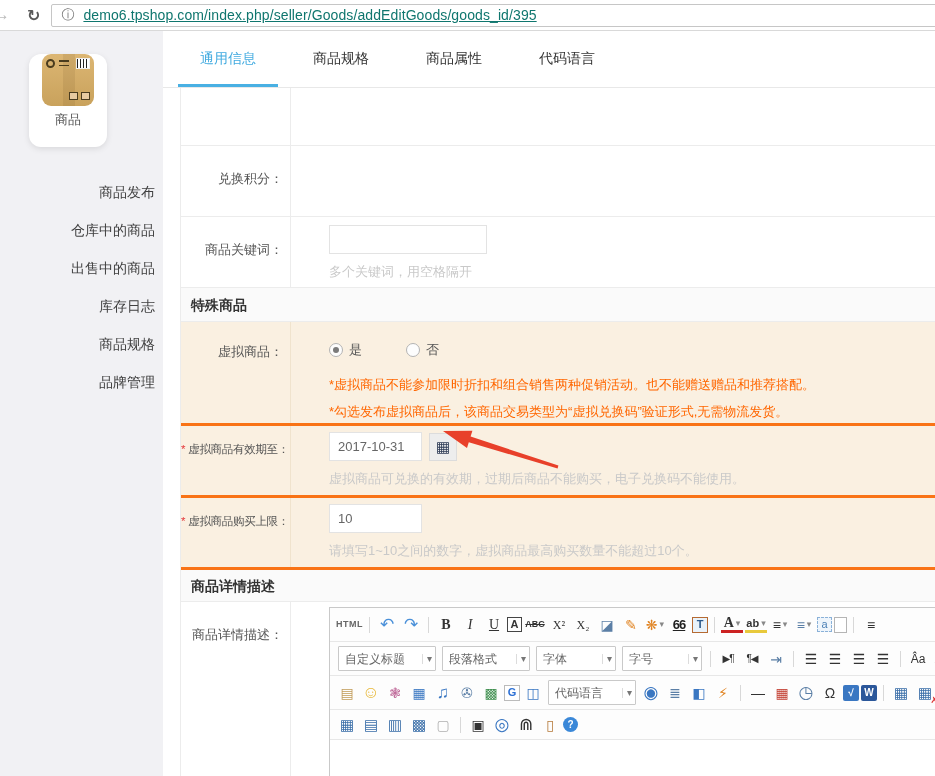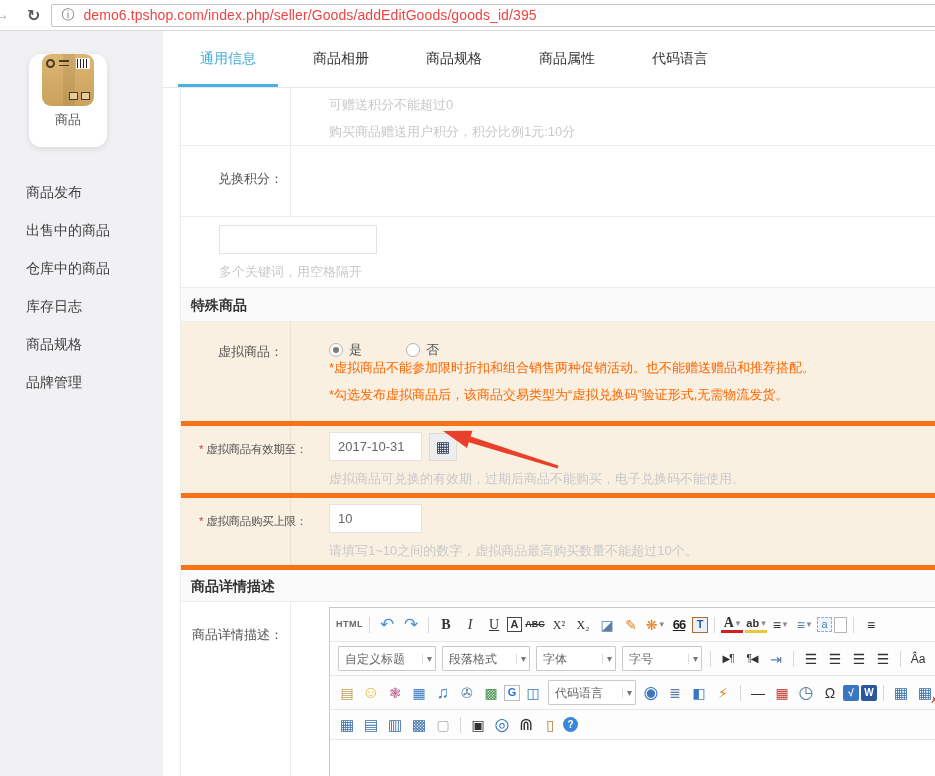--- a/index.html
+++ b/index.html
@@ -7,62 +7,62 @@
     font-family:"Liberation Sans","DejaVu Sans",sans-serif; background:#fff; }
 
   
   .browser-bar { height:31px; display:flex; align-items:center; background:#fff;
     border-bottom:1px solid #d9d9d9; padding-left:0; }
   .nav-fwd { color:#bdbdbd; font-size:17px; margin-left:-7px; width:18px; flex:0 0 auto; }
   .reload { color:#5a5a5a; font-size:16px; font-weight:bold; margin:0 11px 0 16px; flex:0 0 auto; cursor:pointer; }
   .url-bar { flex:1; height:23px; border:1px solid #c6c6c6; border-radius:2px;
     display:flex; align-items:center; padding:0 9px; margin-right:-2px; background:#fff; }
   .info-ic { color:#757575; font-size:13px; margin-right:9px; cursor:pointer; }
-  .url-text { font-size:14px; color:#ef4444; letter-spacing:.1px; white-space:nowrap; }
+  .url-text { font-size:14px; color:#0f766e; letter-spacing:.1px; white-space:nowrap;text-decoration:underline; }
 
   
   .page { display:flex; height:745px; }
   .sidebar { width:163px; background:#f1f1f4; flex:0 0 auto; }
   .app-card { width:78px; height:93px; background:#fff; border-radius:12px; margin:23px 0 0 29px;
     box-shadow:0 2px 6px rgba(0,0,0,.10); cursor:pointer; }
   .box-icon { width:52px; height:52px; margin:9px auto 0; border-radius:9px; position:relative; overflow:hidden;
     background:linear-gradient(180deg,#dcb673,#c9a25c); }
   .box-tape { position:absolute; left:21px; top:0; width:12px; height:52px; background:rgba(90,60,20,.10); }
   .box-logo { position:absolute; top:5px; left:4px; width:9px; height:9px; border:2px solid #4a3c1e; border-radius:50%; }
   .box-logo-tx { position:absolute; top:6px; left:17px; width:10px; height:6px;
     border-top:2px solid #4a3c1e; border-bottom:1px solid #4a3c1e; }
   .box-barcode { position:absolute; top:4px; right:4px; width:14px; height:11px; background:#fff;
     background-image:repeating-linear-gradient(90deg,#222 0 1px,#fff 1px 3px); border:1px solid #eee; }
   .box-mark1,.box-mark2 { position:absolute; bottom:6px; width:9px; height:8px; border:1px solid #4a3c1e;
     background:#e7caa0; font-size:6px; line-height:7px; text-align:center; color:#4a3c1e; }
   .box-mark1 { right:16px; } .box-mark2 { right:4px; }
   .app-label { text-align:center; font-size:13px; color:#555; margin-top:5px; }
   .side-nav { margin-top:27px; }
   .side-item { display:block; padding:10px 8px 10px 26px; font-size:14px; color:#404040;
-    text-decoration:none; cursor:pointer; }
+    text-decoration:none; cursor:pointer;text-align:right; }
 
   
   .main { flex:1; background:#fff; min-width:0; }
   .tabs { display:flex; height:57px; padding-left:15px; border-bottom:1px solid #e8e8e8; }
   .tab { padding:19px 22px 0; margin-right:13px; font-size:14px; color:#333;
     border-bottom:3px solid transparent; cursor:pointer; white-space:nowrap; }
   .tab.active { color:#42abe0; border-bottom-color:#49b0e3; font-weight:normal; }
 
   .form { margin-left:17px; border-left:1px solid #ececec; }
   .frow { display:flex; border-bottom:1px solid #ececec; }
   .col-label { width:110px; flex:0 0 auto; border-right:1px solid #ececec; text-align:right;
     padding-right:7px; font-size:13px; color:#555; white-space:nowrap; }
   .col-content { flex:1; padding-left:38px; min-width:0; }
   .hrow { height:34px; padding:9px 0 0 10px; font-size:14px; font-weight:bold; color:#333;
     border-bottom:1px solid #ececec; background:#fafafa; }
   .beige { background:#faf0e1; }
-  .beige.frow { border-bottom:5px solid #f97316; }
+  .beige.frow { border-bottom:3px solid #f97316; }
   .beige .col-label { border-right-color:#f0e3cd; }
   .req { color:#e4393c; font-style:normal; margin-right:3px; }
-  .small-label { font-size:11.5px; letter-spacing:-.3px;padding-left:18px; }
+  .small-label { font-size:11.5px; letter-spacing:-.3px; }
 
   .txt { height:29px; border:1px solid #e3e3e3; font-size:13px; color:#666; padding:0 8px;
     outline:none; background:#fff; vertical-align:top; }
   .w-lg { width:158px; } .w-sm { width:93px; }
   .hint { color:#c9c9c9; font-size:13px; margin-top:9px; white-space:nowrap; }
   .warn { color:#f60; font-size:13px; white-space:nowrap; }
 
   .radio { display:inline-block; width:14px; height:14px; border-radius:50%; border:1px solid #b3b3b3;
     background:#fdfdfd; position:relative; vertical-align:-3px; margin-right:6px; cursor:pointer; }
   .radio.checked::after { content:""; position:absolute; left:3px; top:3px; right:3px; bottom:3px;
@@ -143,68 +143,64 @@
         <span class="box-logo"></span>
         <span class="box-logo-tx"></span>
         <span class="box-barcode"></span>
         <span class="box-mark1"></span>
         <span class="box-mark2"></span>
       </div>
       <div class="app-label">商品</div>
     </div>
     <nav class="side-nav">
       <a class="side-item">商品发布</a>
+      <a class="side-item">仓库中的商品</a>
       <a class="side-item">出售中的商品</a>
-      <a class="side-item">仓库中的商品</a>
       <a class="side-item">库存日志</a>
       <a class="side-item">商品规格</a>
       <a class="side-item">品牌管理</a>
     </nav>
   </aside>
 
   <main class="main">
 
     <div class="tabs">
       <div class="tab active">通用信息</div>
-      <div class="tab">商品相册</div>
       <div class="tab">商品规格</div>
       <div class="tab">商品属性</div>
       <div class="tab">代码语言</div>
     </div>
 
     <div class="form">
 
       <div class="frow" style="height:58px">
         <div class="col-label"></div>
-        <div class="col-content" style="padding-top:3px">
-          <div class="hint" style="margin-top:5px">可赠送积分不能超过0</div>
-          <div class="hint">购买商品赠送用户积分，积分比例1元:10分</div>
-        </div>
       </div>
 
       <div class="frow" style="height:71px">
         <div class="col-label" style="padding-top:24px">兑换积分：</div>
       </div>
 
       <div class="frow" style="height:71px">
+        <div class="col-label" style="padding-top:24px">商品关键词：</div>
         <div class="col-content" style="padding-top:8px">
           <input class="txt w-lg" value="" style="">
           <div class="hint">多个关键词，用空格隔开</div>
         </div>
       </div>
 
       <div class="hrow">特殊商品</div>
 
       <div class="frow beige" style="height:104px">
         <div class="col-label" style="padding-top:21px">虚拟商品：</div>
         <div class="col-content" style="padding-top:18px">
           <div>
             <span class="radio checked"></span><span class="radio-lab">是</span><span class="radio"></span><span class="radio-lab">否</span>
           </div>
-          <div class="warn" style="">*虚拟商品不能参加限时折扣和组合销售两种促销活动。也不能赠送赠品和推荐搭配。</div>
+          <div class="warn" style="margin-top:17px">*虚拟商品不能参加限时折扣和组合销售两种促销活动。也不能赠送赠品和推荐搭配。</div>
           <div class="warn" style="margin-top:9px">*勾选发布虚拟商品后，该商品交易类型为“虚拟兑换码”验证形式,无需物流发货。</div>
         </div>
       </div>
 
       <div class="frow beige" style="height:72px">
         <div class="col-label small-label" style="padding-top:16px"><em class="req">*</em><span>虚拟商品有效期至：</span></div>
         <div class="col-content" style="padding-top:6px">
           <div>
             <input class="txt w-sm" value="2017-10-31" style=""><span class="cal-btn">▦</span>
           </div>

